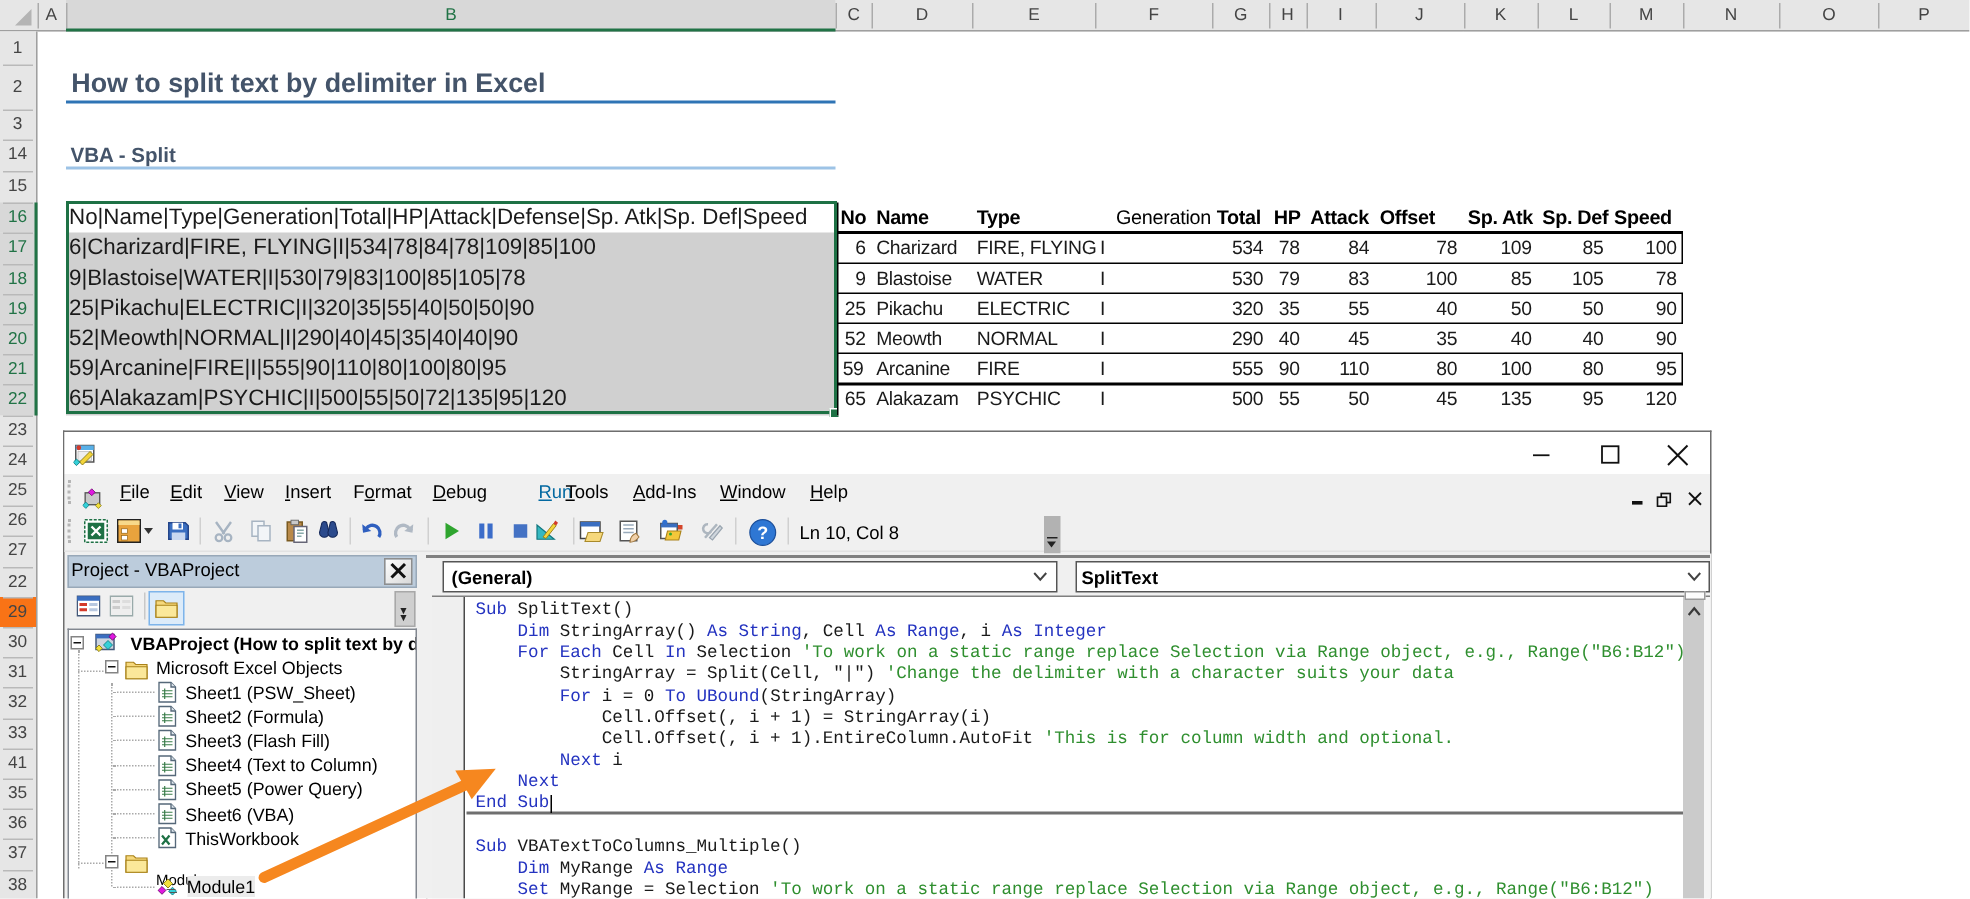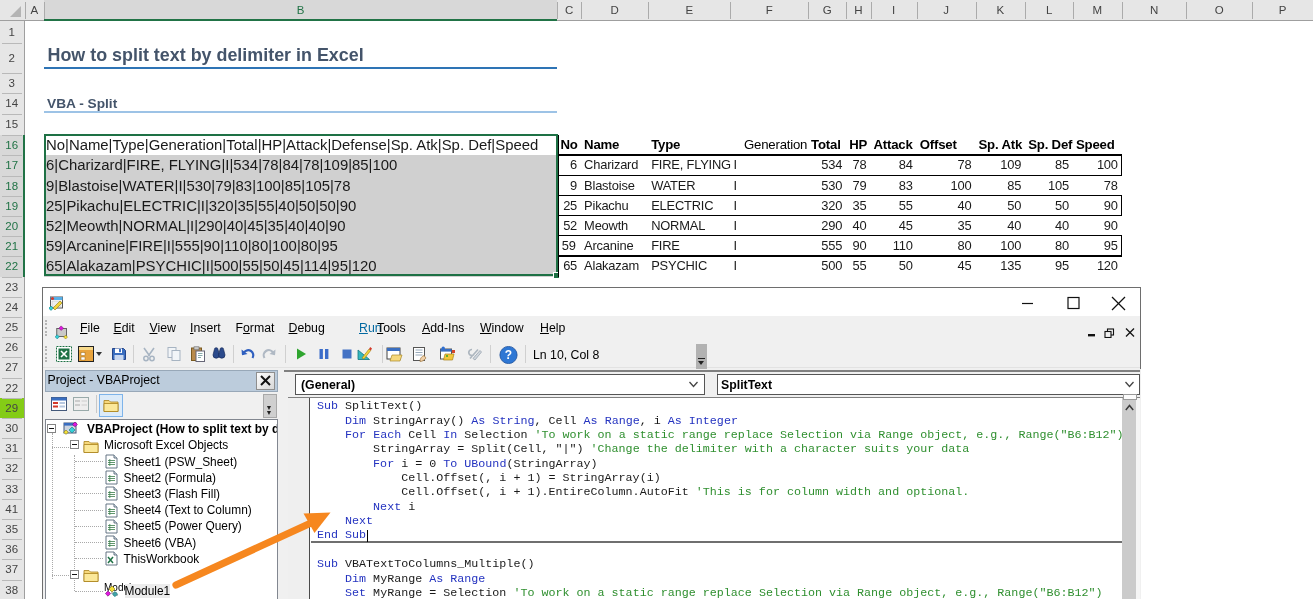--- a/index.html
+++ b/index.html
@@ -54,21 +54,21 @@
 <div class="a" style="left:0;top:195.8px;width:23.5px;height:20.19999999999999px;background:#d8d8d8;color:#217346;font-size:11.5px;text-align:center;line-height:20.19999999999999px">19</div>
 <div class="a" style="left:0;top:216px;width:23.5px;height:20.19999999999999px;background:#d8d8d8;color:#217346;font-size:11.5px;text-align:center;line-height:20.19999999999999px">20</div>
 <div class="a" style="left:0;top:236.2px;width:23.5px;height:20.19999999999999px;background:#d8d8d8;color:#217346;font-size:11.5px;text-align:center;line-height:20.19999999999999px">21</div>
 <div class="a" style="left:0;top:256.4px;width:23.5px;height:20.200000000000045px;background:#d8d8d8;color:#217346;font-size:11.5px;text-align:center;line-height:20.200000000000045px">22</div>
 <div class="a" style="left:0;top:276.6px;width:23.5px;height:20.19999999999999px;background:#e6e6e6;color:#444;font-size:11.5px;text-align:center;line-height:20.19999999999999px">23</div>
 <div class="a" style="left:0;top:296.8px;width:23.5px;height:20.19999999999999px;background:#e6e6e6;color:#444;font-size:11.5px;text-align:center;line-height:20.19999999999999px">24</div>
 <div class="a" style="left:0;top:317px;width:23.5px;height:20.19999999999999px;background:#e6e6e6;color:#444;font-size:11.5px;text-align:center;line-height:20.19999999999999px">25</div>
 <div class="a" style="left:0;top:337.2px;width:23.5px;height:20.19999999999999px;background:#e6e6e6;color:#444;font-size:11.5px;text-align:center;line-height:20.19999999999999px">26</div>
 <div class="a" style="left:0;top:357.4px;width:23.5px;height:20.200000000000045px;background:#e6e6e6;color:#444;font-size:11.5px;text-align:center;line-height:20.200000000000045px">27</div>
 <div class="a" style="left:0;top:377.6px;width:23.5px;height:20.19999999999999px;background:#e6e6e6;color:#444;font-size:11.5px;text-align:center;line-height:20.19999999999999px">22</div>
-<div class="a" style="left:0;top:397.8px;width:23.5px;height:20.19999999999999px;background:#84cc16;color:#444;font-size:11.5px;text-align:center;line-height:20.19999999999999px">29</div>
+<div class="a" style="left:0;top:397.8px;width:23.5px;height:20.19999999999999px;background:#f97316;color:#444;font-size:11.5px;text-align:center;line-height:20.19999999999999px">29</div>
 <div class="a" style="left:0;top:418px;width:23.5px;height:20.19999999999999px;background:#e6e6e6;color:#444;font-size:11.5px;text-align:center;line-height:20.19999999999999px">30</div>
 <div class="a" style="left:0;top:438.2px;width:23.5px;height:20.19999999999999px;background:#e6e6e6;color:#444;font-size:11.5px;text-align:center;line-height:20.19999999999999px">31</div>
 <div class="a" style="left:0;top:458.4px;width:23.5px;height:20.200000000000045px;background:#e6e6e6;color:#444;font-size:11.5px;text-align:center;line-height:20.200000000000045px">32</div>
 <div class="a" style="left:0;top:478.6px;width:23.5px;height:20.19999999999999px;background:#e6e6e6;color:#444;font-size:11.5px;text-align:center;line-height:20.19999999999999px">33</div>
 <div class="a" style="left:0;top:498.8px;width:23.5px;height:20.19999999999999px;background:#e6e6e6;color:#444;font-size:11.5px;text-align:center;line-height:20.19999999999999px">41</div>
 <div class="a" style="left:0;top:519px;width:23.5px;height:20.200000000000045px;background:#e6e6e6;color:#444;font-size:11.5px;text-align:center;line-height:20.200000000000045px">35</div>
 <div class="a" style="left:0;top:539.2px;width:23.5px;height:20.199999999999932px;background:#e6e6e6;color:#444;font-size:11.5px;text-align:center;line-height:20.199999999999932px">36</div>
 <div class="a" style="left:0;top:559.4px;width:23.5px;height:20.200000000000045px;background:#e6e6e6;color:#444;font-size:11.5px;text-align:center;line-height:20.200000000000045px">37</div>
 <div class="a" style="left:0;top:579.6px;width:23.5px;height:20.199999999999932px;background:#e6e6e6;color:#444;font-size:11.5px;text-align:center;line-height:20.199999999999932px">38</div>
 <div class="a" style="left:2px;top:43px;width:20px;height:1px;background:#b9b9b9"></div>
@@ -106,21 +106,21 @@
 <div class="a" style="left:47px;top:96px;font-size:13.7px;font-weight:bold;color:#44546a">VBA - Split</div>
 <div class="a" style="left:44px;top:110.5px;width:513.4px;height:2px;background:#9dc3e6"></div>
 <div class="a" style="left:44px;top:135.2px;width:513.4px;height:20.200000000000017px;background:#fff"></div>
 <div class="a" style="left:44px;top:155.4px;width:513.4px;height:121.20000000000002px;background:#d0d0d0"></div>
 <div class="a" style="left:46px;top:135.2px;width:508px;height:20.2px;font-size:14.9px;color:#1a1a1a;line-height:20.6px;white-space:nowrap">No|Name|Type|Generation|Total|HP|Attack|Defense|Sp. Atk|Sp. Def|Speed</div>
 <div class="a" style="left:46px;top:155.39999999999998px;width:508px;height:20.2px;font-size:14.9px;color:#1a1a1a;line-height:20.6px;white-space:nowrap">6|Charizard|FIRE, FLYING|I|534|78|84|78|109|85|100</div>
 <div class="a" style="left:46px;top:175.6px;width:508px;height:20.2px;font-size:14.9px;color:#1a1a1a;line-height:20.6px;white-space:nowrap">9|Blastoise|WATER|I|530|79|83|100|85|105|78</div>
 <div class="a" style="left:46px;top:195.79999999999998px;width:508px;height:20.2px;font-size:14.9px;color:#1a1a1a;line-height:20.6px;white-space:nowrap">25|Pikachu|ELECTRIC|I|320|35|55|40|50|50|90</div>
 <div class="a" style="left:46px;top:216.0px;width:508px;height:20.2px;font-size:14.9px;color:#1a1a1a;line-height:20.6px;white-space:nowrap">52|Meowth|NORMAL|I|290|40|45|35|40|40|90</div>
 <div class="a" style="left:46px;top:236.2px;width:508px;height:20.2px;font-size:14.9px;color:#1a1a1a;line-height:20.6px;white-space:nowrap">59|Arcanine|FIRE|I|555|90|110|80|100|80|95</div>
-<div class="a" style="left:46px;top:256.4px;width:508px;height:20.2px;font-size:14.9px;color:#1a1a1a;line-height:20.6px;white-space:nowrap">65|Alakazam|PSYCHIC|I|500|55|50|45|114|95|120</div>
+<div class="a" style="left:46px;top:256.4px;width:508px;height:20.2px;font-size:14.9px;color:#1a1a1a;line-height:20.6px;white-space:nowrap">65|Alakazam|PSYCHIC|I|500|55|50|72|135|95|120</div>
 <div class="a" style="left:43.8px;top:134.3px;width:514.5px;height:142.09999999999997px;border:2.3px solid #1e7145"></div>
 <div class="a" style="left:553.2px;top:271.8px;width:5.8px;height:5.8px;background:#1e7145;border-left:1.5px solid #fff;border-top:1.5px solid #fff"></div>
 <div class="a" style="left:557.9px;top:135.2px;width:563.9px;height:141.40000000000003px;background:#fff;border-left:1.2px solid #000"></div>
 <div class="a" style="left:557.9px;top:154.4px;width:563.9px;height:1.2px;background:#000"></div>
 <div class="a" style="left:557.9px;top:174.6px;width:563.9px;height:1.2px;background:#000"></div>
 <div class="a" style="left:557.9px;top:194.8px;width:563.9px;height:1.2px;background:#000"></div>
 <div class="a" style="left:557.9px;top:215.0px;width:563.9px;height:1.2px;background:#000"></div>
 <div class="a" style="left:557.9px;top:235.2px;width:563.9px;height:1.2px;background:#000"></div>
 <div class="a" style="left:557.9px;top:255.39999999999998px;width:563.9px;height:1.2px;background:#000"></div>
 <div class="a" style="left:1120.6px;top:155.4px;width:1.2px;height:20.2px;background:#000"></div>

